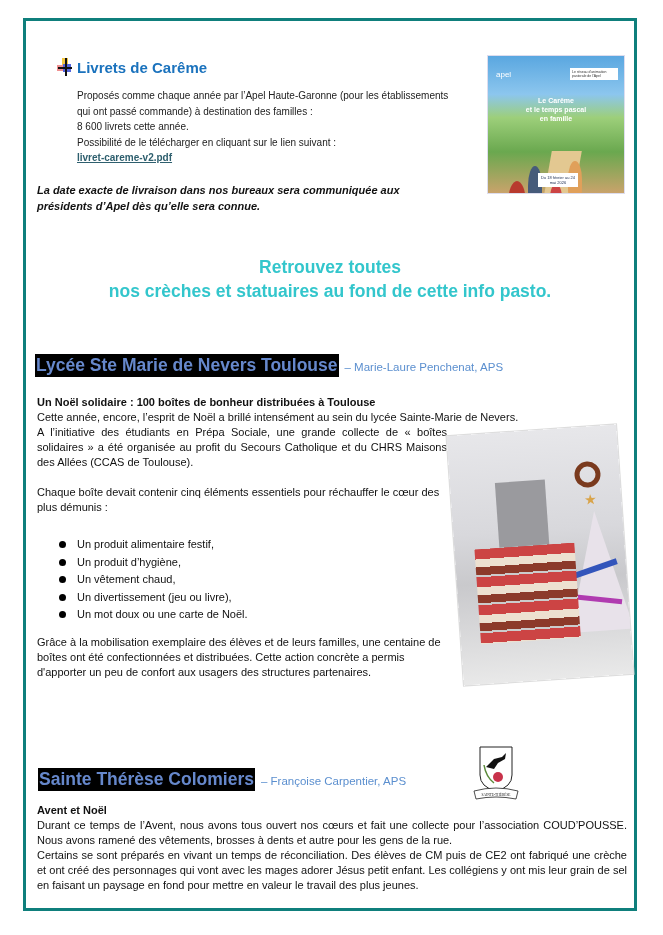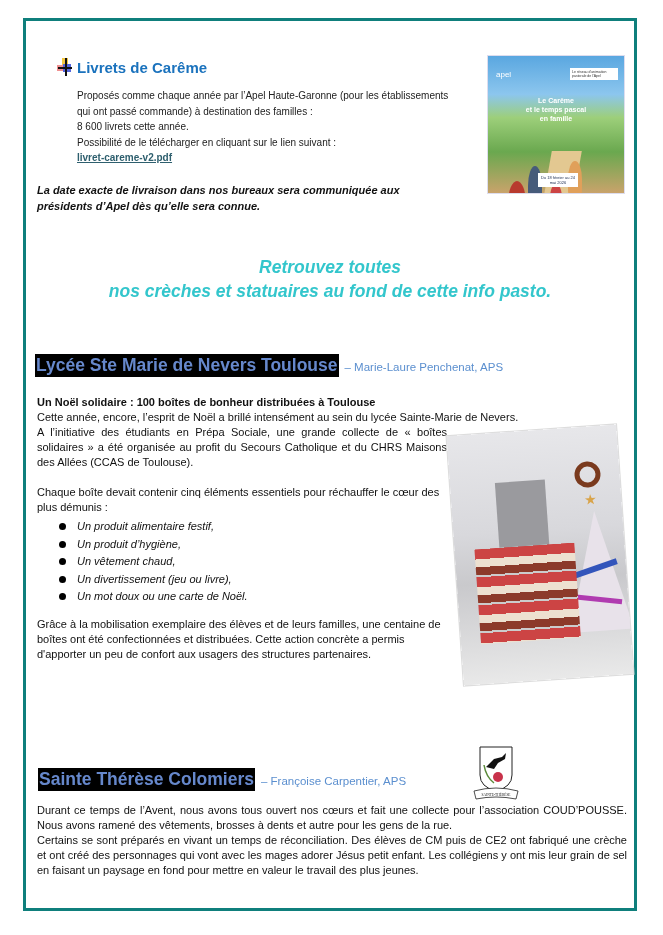--- a/index.html
+++ b/index.html
@@ -19,40 +19,40 @@
   .intro a { color:#2e5f6e; font-weight:bold; text-decoration:underline; display:block; }
   .note { left:37px; top:183px; width:420px; font-size:11px; line-height:15.5px; font-weight:bold; font-style:italic; }
   .booklet { left:487px; top:55px; width:138px; height:139px; border:1px solid #dde; box-sizing:border-box;
              background:linear-gradient(#5aa7e0 0%, #8cc6ee 28%, #9dcf7a 45%, #6aa84f 70%, #c9a36b 100%); overflow:hidden; }
   .booklet .bt { position:absolute; left:0; right:0; top:40px; text-align:center; color:#fff; font-size:7px; font-weight:bold; line-height:9px; }
   .booklet .logo { position:absolute; left:8px; top:14px; color:#fff; font-size:8px; }
   .booklet .tag { position:absolute; right:6px; top:12px; width:44px; background:#fff; font-size:3.5px; padding:2px; line-height:4px; color:#333; }
   .booklet .date { position:absolute; left:50px; bottom:6px; width:40px; background:#fff; font-size:4px; text-align:center; color:#235; padding:2px 0; }
   .booklet .path { position:absolute; left:55px; top:95px; width:30px; height:100px; background:#e3c891; transform:skewX(-10deg); }
   .booklet .fig { position:absolute; border-radius:50% 50% 20% 20%; }
-  .retro { left:30px; top:255px; width:600px; text-align:center; color:#33c6cc; font-size:17.5px; font-weight:bold; font-style:italic; line-height:24px; }
+  .retro { left:30px; top:255px; width:600px; text-align:center; color:#33c6cc; font-size:17.5px; font-weight:bold; line-height:24px; }
   .sechead { display:flex; align-items:baseline; gap:6px; }
   .hl { background:#000000; color:#6688cc; font-size:17.5px; font-weight:bold; padding:1px 1px; }
   .sub { color:#5b8fcf; font-size:11.5px; }
   .sec1 { left:35px; top:354px; }
   .body1 { left:37px; top:395px; width:560px; font-size:11px; line-height:15px; color:#111; }
   .body1 .bold { font-weight:bold; }
   .narrow { width:410px; }
   .just { text-align:justify; }
   .photo { left:455px; top:430px; width:170px; height:250px; transform:rotate(-4deg);
            background:linear-gradient(#e7e7ea 0%, #d8d8dc 40%, #c9c9cc 60%, #e9e9e9 100%); overflow:hidden; box-shadow:0 0 0 1px #ddd; }
   .photo .door { position:absolute; left:45px; top:50px; width:50px; height:80px; background:#9a9a9e; }
   .photo .gifts { position:absolute; left:20px; top:115px; width:100px; height:95px;
                   background:repeating-linear-gradient(#c44 0 10px, #ede0d0 10px 18px, #8c3a2a 18px 26px, #ccc 26px 28px); }
   .photo .tree { position:absolute; left:110px; top:85px; width:0; height:0; border-left:32px solid transparent; border-right:32px solid transparent; border-bottom:120px solid #e8e2ea; }
   .photo .tin { position:absolute; left:112px; top:140px; width:50px; height:6px; background:#3355bb; transform:rotate(-15deg); }
   .photo .tin2 { position:absolute; left:108px; top:170px; width:56px; height:5px; background:#b03bb0; transform:rotate(10deg); }
   .photo .wreath { position:absolute; left:125px; top:35px; width:26px; height:26px; border-radius:50%; border:5px solid #7a3a1e; box-sizing:border-box; }
   .photo .star { position:absolute; left:133px; top:65px; color:#d9a44a; font-size:14px; }
-  ul.list { list-style:none; margin:4px 0 10px 0; padding:0 0 0 22px;font-style:italic; }
+  ul.list { list-style:none; margin:22px 0 10px 0; padding:0 0 0 22px; }
   ul.list li { position:relative; padding-left:18px; height:17.5px; }
   ul.list li::before { content:""; position:absolute; left:0; top:4px; width:7px; height:7px; border-radius:50%; background:#000; }
   .sec2 { left:38px; top:768px; }
   .crest { left:472px; top:745px; width:48px; height:60px; }
   .body2 { left:37px; top:803px; width:590px; font-size:11px; line-height:15px; color:#111; text-align:justify; }
   p { margin:0; }
 </style>
 </head>
 <body>
 
@@ -139,15 +139,16 @@
     <path d="M8 2 H40 V30 Q40 42 24 46 Q8 42 8 30 Z" fill="#fff" stroke="#222" stroke-width="1"></path>
     <path d="M14 22 L22 14 L30 12 L34 8 L33 14 L26 18 L22 24 Z" fill="#111"></path>
     <circle cx="26" cy="32" r="5" fill="#c8324a"></circle>
     <path d="M12 20 Q14 32 22 38" stroke="#5a8a3a" stroke-width="1.5" fill="none"></path>
     <path d="M2 46 Q24 40 46 46 L44 54 Q24 50 4 54 Z" fill="#fff" stroke="#222" stroke-width="0.8"></path>
     <text x="24" y="51" font-size="3.5" text-anchor="middle" fill="#222" font-family="Liberation Serif, serif">SAINTE-THÉRÈSE</text>
   </svg>
 </div>
 
 <div class="abs body2">
+  <p style="font-weight:bold;text-align:left;">Avent et Noël</p>
   <p>Durant ce temps de l’Avent, nous avons tous ouvert nos cœurs et fait une collecte pour l’association COUD’POUSSE. Nous avons ramené des vêtements, brosses à dents et autre pour les gens de la rue.</p>
   <p>Certains se sont préparés en vivant un temps de réconciliation. Des élèves de CM puis de CE2 ont fabriqué une crèche et ont créé des personnages qui vont avec les mages adorer Jésus petit enfant. Les collégiens y ont mis leur grain de sel en faisant un paysage en fond pour mettre en valeur le travail des plus jeunes.</p>
 </div>
 
 </body></html>

